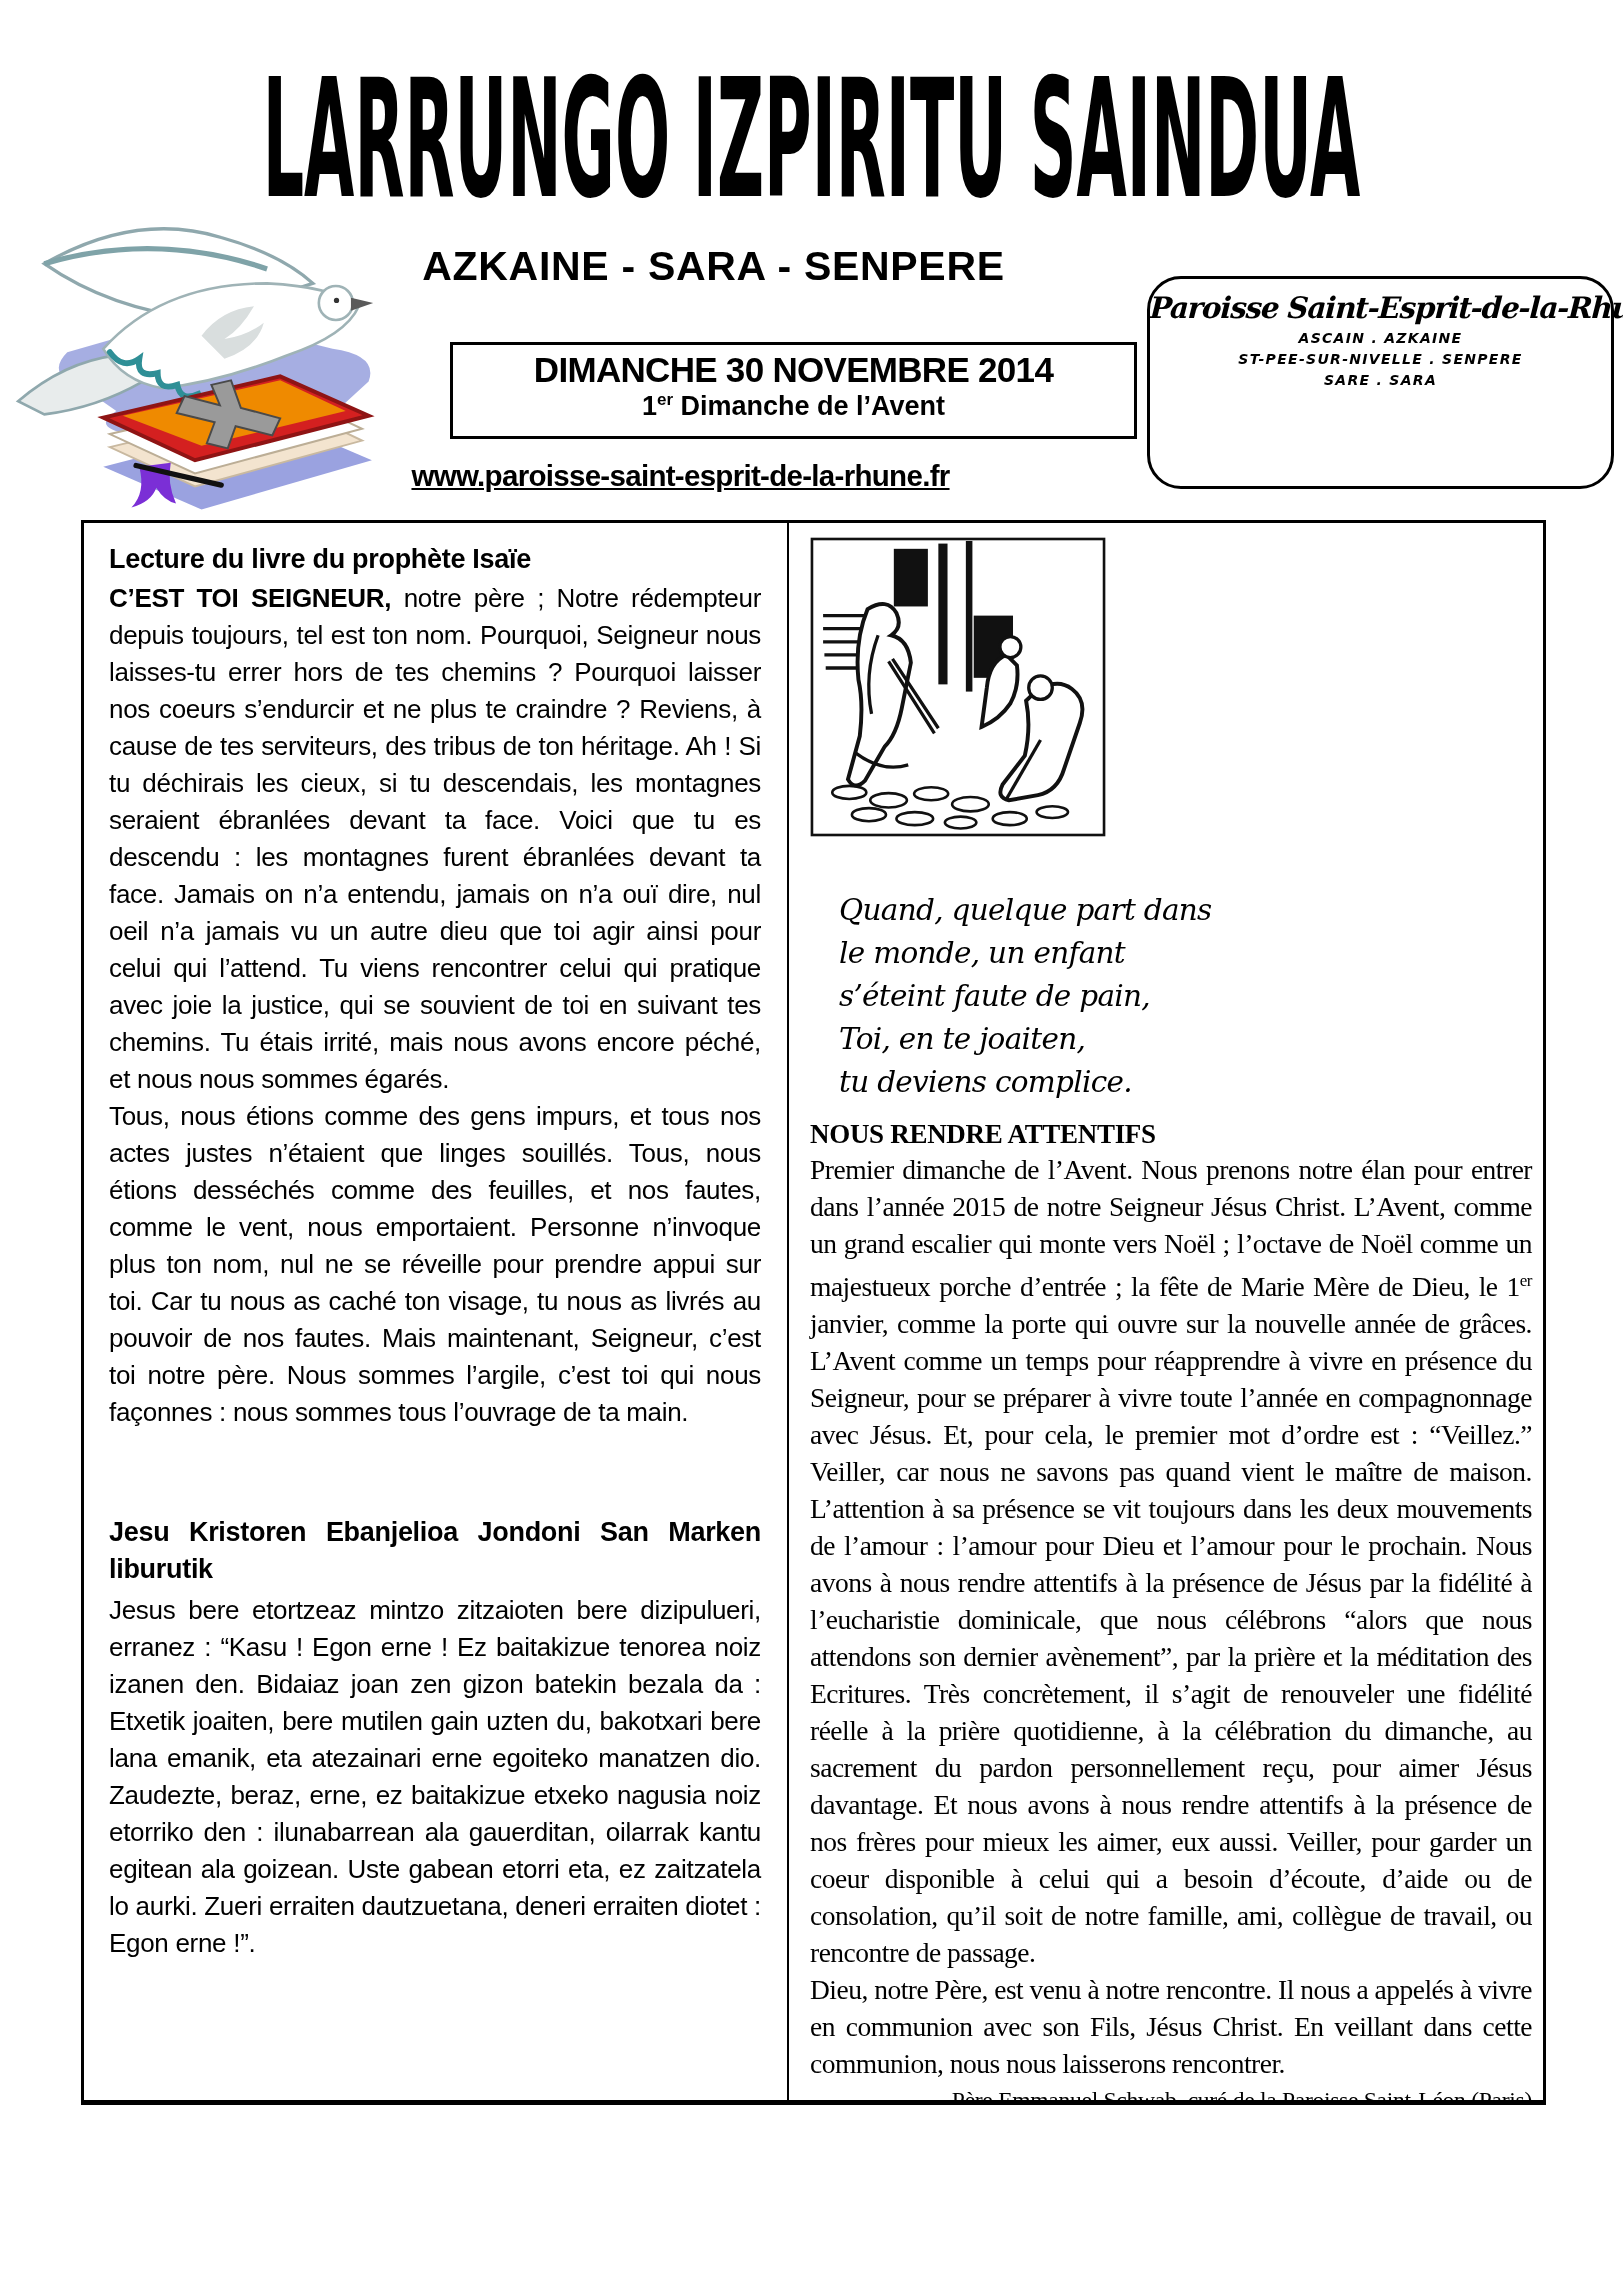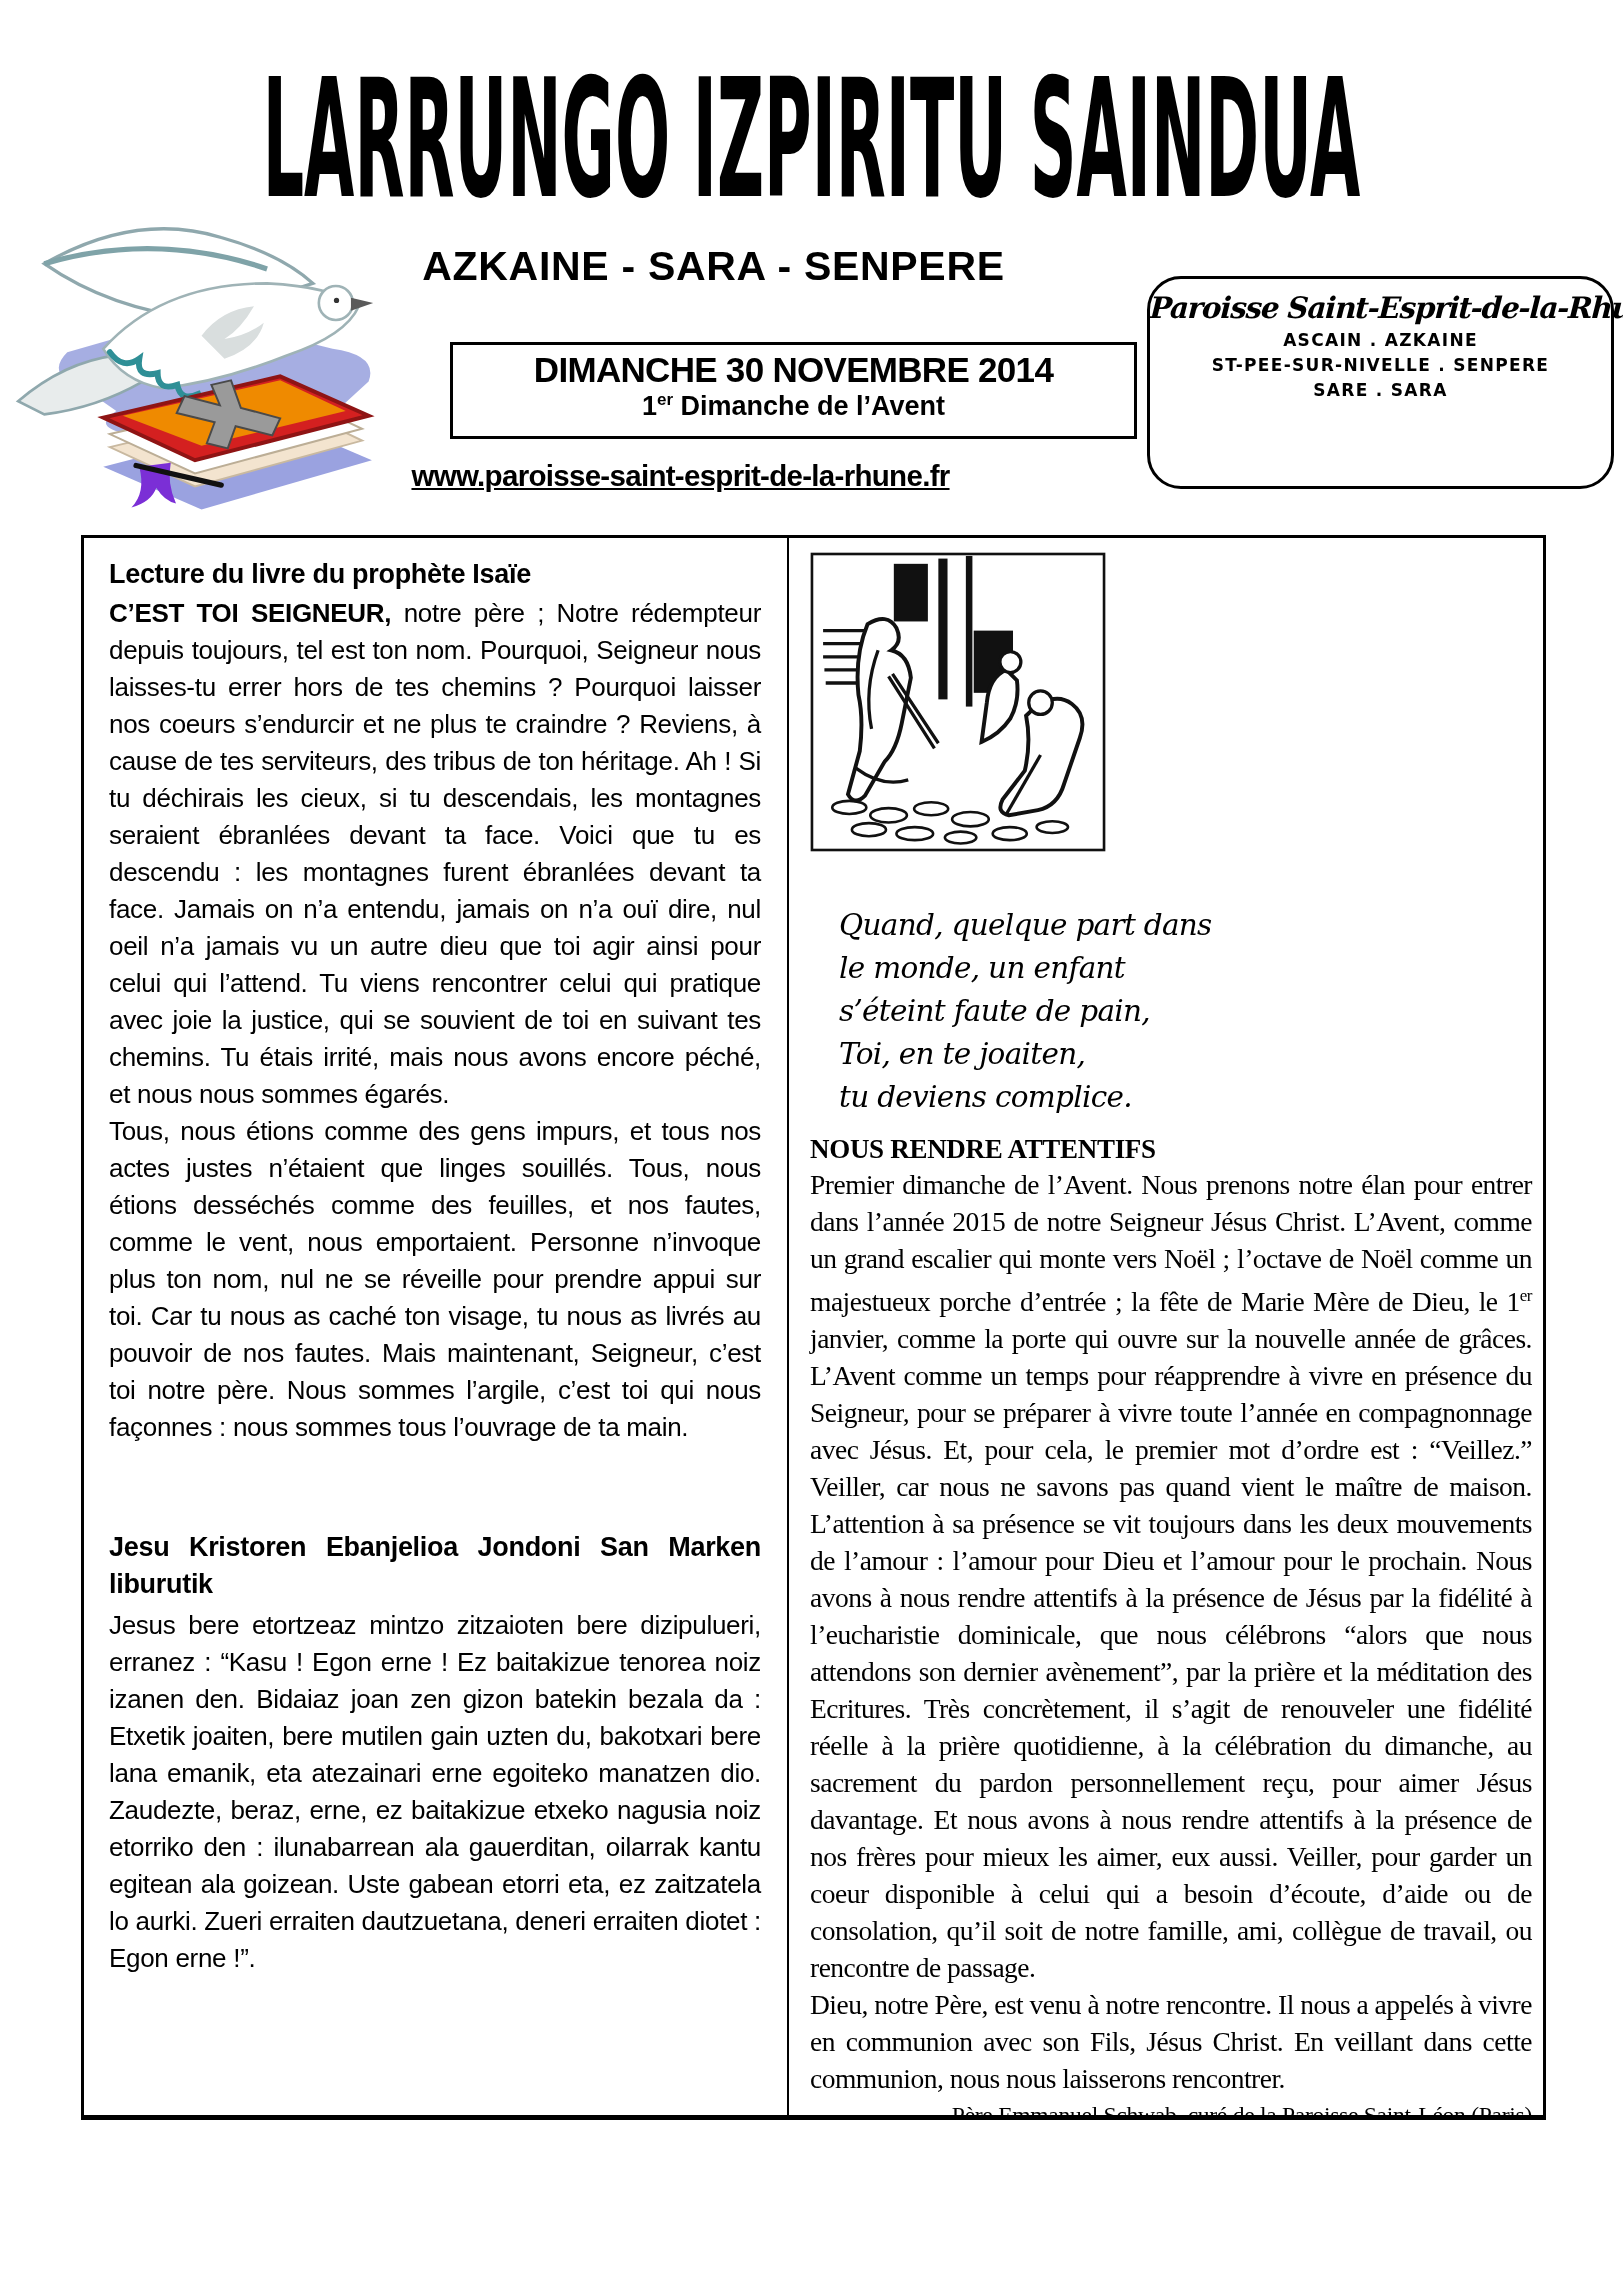--- a/index.html
+++ b/index.html
@@ -26,24 +26,24 @@
     font-size:29.5px;font-weight:bold;text-decoration:underline;color:#000;letter-spacing:-0.7px;
   }
   .logo-box{
     position:absolute;left:1147px;top:276px;width:467px;height:213px;
     border:3.9px solid #000;border-radius:34px;box-sizing:border-box;text-align:center;
   }
   .logo-title{
     font-family:"DejaVu Serif",serif;font-style:italic;font-weight:bold;
     font-size:29.5px;margin-top:10.5px;transform:skewX(-3deg);white-space:nowrap;letter-spacing:-1.3px;
   }
-  .logo-line{font-size:17px;font-weight:bold;letter-spacing:1.3px;margin-top:5.2px;font-family:"DejaVu Sans",sans-serif;}
+  .logo-line{font-size:14px;font-weight:bold;letter-spacing:1.3px;margin-top:5.2px;font-family:"DejaVu Sans",sans-serif;font-style:italic;}
   
   .content-box{
-    position:absolute;left:81px;top:535px;width:1465px;height:1585px;
+    position:absolute;left:81px;top:520px;width:1465px;height:1585px;
     border:3.3px solid #000;border-bottom-width:5.9px;box-sizing:border-box;background:#fff;
   }
   .col-left{
     position:absolute;left:0;top:0;width:703px;height:100%;box-sizing:border-box;
     padding:17px 26px 0 25px;overflow:hidden;
   }
   .col-right{
     position:absolute;left:703px;top:0;width:762px;height:100%;box-sizing:border-box;
     border-left:2.6px solid #000;padding:14.4px 17px 0 21px;overflow:hidden;
   }

